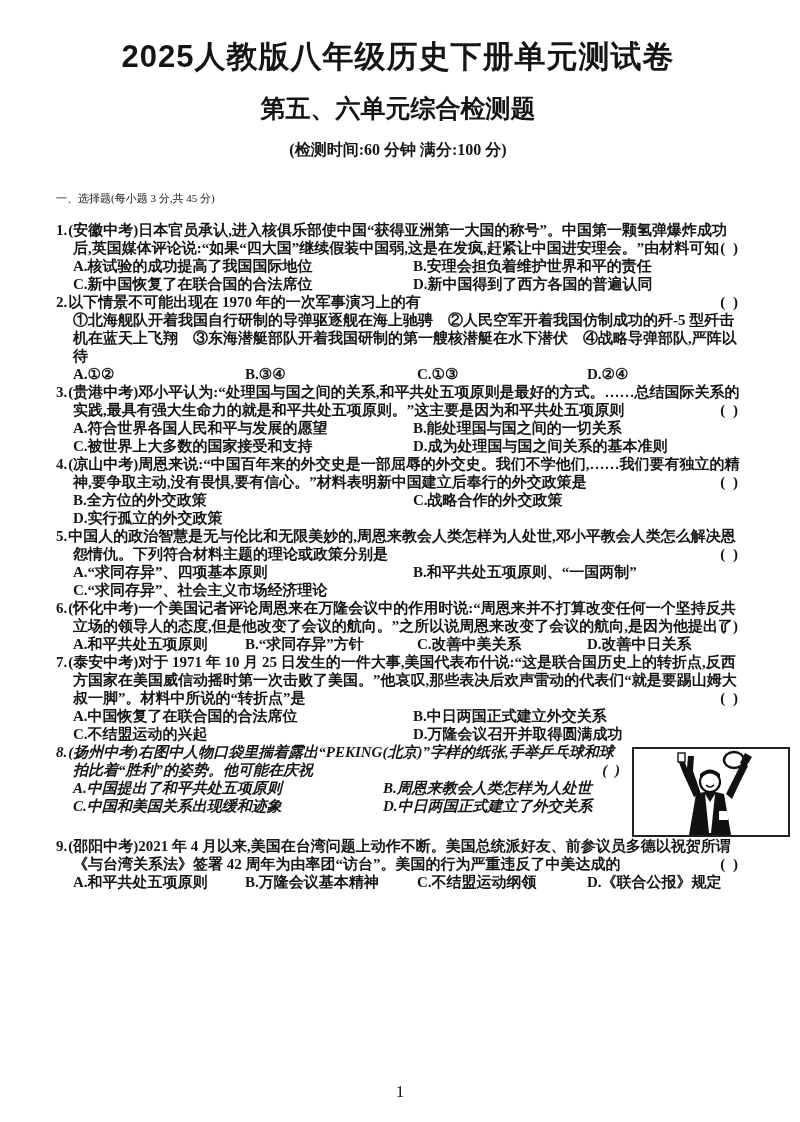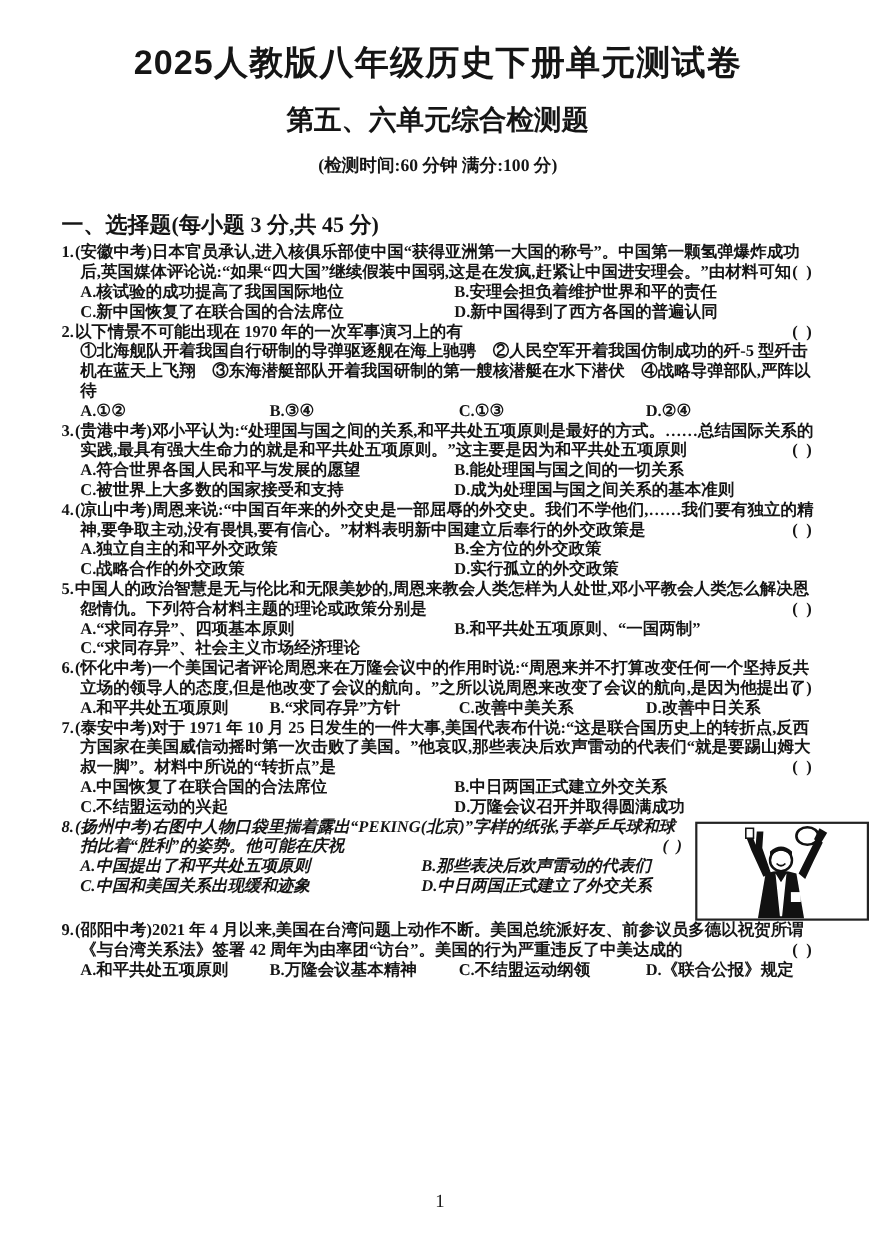--- a/index.html
+++ b/index.html
@@ -25,22 +25,22 @@
     font-family: "Liberation Sans", sans-serif;
     font-size: 25px; font-weight: 900;
     margin: 14px 0 0 0;
   }
   .info {
     text-align: center;
     font-size: 16px; font-weight: bold;
     margin: 15px 0 0 0;
   }
   .section-heading {
-    font-size: 20px; font-weight: 700;
-    margin: 30px 0 3px 0;
+    font-size: 11px; font-weight: 400;
+    margin: 30px 0 15px 0;
   }
 
   .question { font-size: 15px; line-height: 18px; }
   .stem {
     position: relative;
     padding-left: 17px;
     text-indent: -17px;
   }
   .qnum { padding-right: 1px; }
   .bracket {
@@ -126,21 +126,20 @@
       <span>D.成为处理国与国之间关系的基本准则</span>
     </div>
   </div>
 
   <div class="question">
     <div class="stem">
       <span class="qnum">4.</span><span>(凉山中考)周恩来说:“中国百年来的外交史是一部屈辱的外交史。我们不学他们,……我们要有独立的精神,要争取主动,没有畏惧,要有信心。”材料表明新中国建立后奉行的外交政策是</span>
       <span class="bracket">(    )</span>
     </div>
     <div class="opts two-col">
-      <span>A.独立自主的和平外交政策</span>
       <span>B.全方位的外交政策</span>
       <span>C.战略合作的外交政策</span>
       <span>D.实行孤立的外交政策</span>
     </div>
   </div>
 
   <div class="question">
     <div class="stem">
       <span class="qnum">5.</span><span>中国人的政治智慧是无与伦比和无限美妙的,周恩来教会人类怎样为人处世,邓小平教会人类怎么解决恩怨情仇。下列符合材料主题的理论或政策分别是</span>
       <span class="bracket">(    )</span>
@@ -179,21 +178,21 @@
   </div>
 
   <div class="question q8-wrap">
     <div class="q8-left">
       <div class="stem">
         <span class="qnum">8.</span><span>(扬州中考)右图中人物口袋里揣着露出“PEKING(北京)”字样的纸张,手举乒乓球和球拍比着“胜利”的姿势。他可能在庆祝</span>
         <span class="bracket">(    )</span>
       </div>
       <div class="opts two-col-narrow">
         <span>A.中国提出了和平共处五项原则</span>
-        <span>B.那些表决后欢声雷动的代表们</span>
+        <span>B.周恩来教会人类怎样为人处世</span>
         <span>C.中国和美国关系出现缓和迹象</span>
         <span>D.中日两国正式建立了外交关系</span>
       </div>
     </div>
     <div class="q8-img">
       <svg viewBox="0 0 154 86" xmlns="http://www.w3.org/2000/svg">
 
         <ellipse cx="100" cy="11" rx="10" ry="8" fill="#ffffff" stroke="#111" stroke-width="2.4"></ellipse>
 
         <path d="M60 48 L49 24 L44 11 L49 8 L53 19 L54 7 L60 7 L59 22 L67 45 Z" fill="#111"></path>

